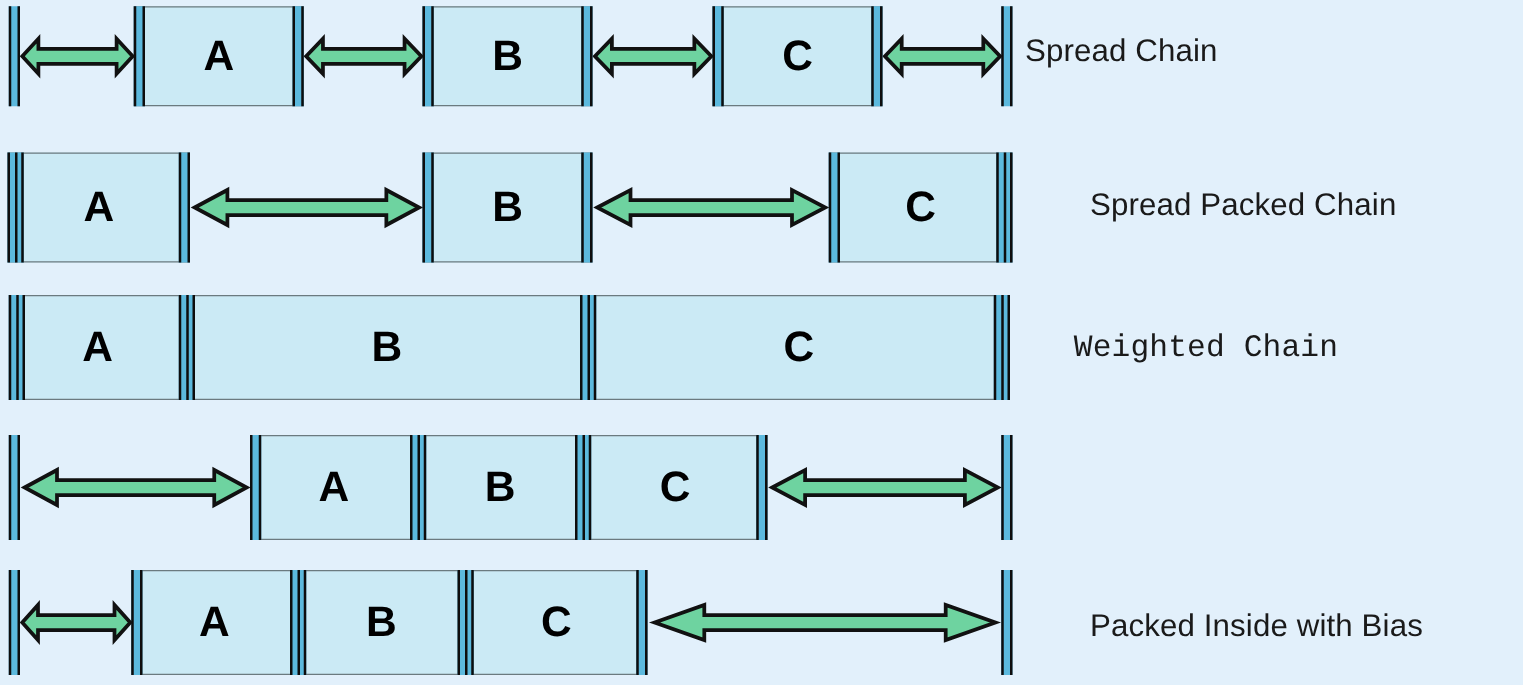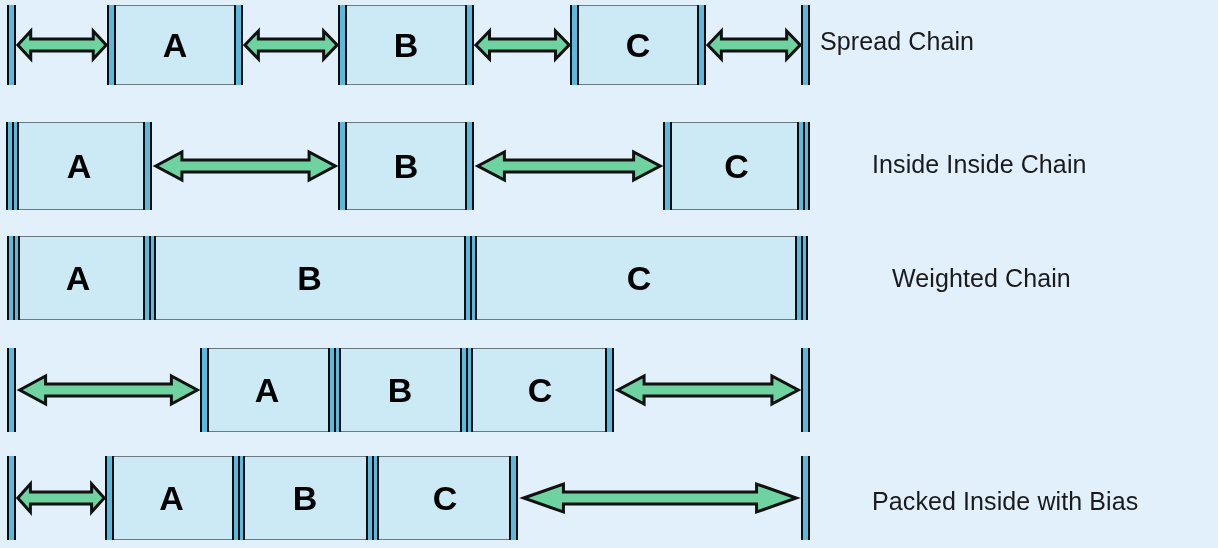--- a/index.html
+++ b/index.html
@@ -129,39 +129,39 @@
             <path d="M2,20 L16,6 L16,14 L84,14 L84,6 L98,20 L84,34 L84,26 L16,26 L16,34 Z" fill="#6ed3a0" stroke="#111111" stroke-width="3" stroke-linejoin="miter" vector-effect="non-scaling-stroke"></path>
           </svg>
         </div>
         <div class="arrow" style="left: 474px; width: 190px; height: 40px; top: 24px;">
           <svg viewBox="0 0 100 40" preserveAspectRatio="none">
             <path d="M2,20 L16,6 L16,14 L84,14 L84,6 L98,20 L84,34 L84,26 L16,26 L16,34 Z" fill="#6ed3a0" stroke="#111111" stroke-width="3" stroke-linejoin="miter" vector-effect="non-scaling-stroke"></path>
           </svg>
         </div>
       </div>
     </div>
-    <div class="row-label" style="left: 872px; top: 150px;">Inside Inside Chain</div>
+    <div class="row-label" style="left: 872px; top: 150px;">Spread Packed Chain</div>
     <div class="row" style="top: 236px; height: 84px;">
       <div class="diagram-area">
         <div class="chain-box" style="left: 7px; width: 142px; top: 0px; height: 84px;">
           <div class="chain-box-label">A</div>
         </div>
         <div class="chain-box" style="left: 149px; width: 321px; top: 0px; height: 84px;">
           <div class="chain-box-label">B</div>
         </div>
         <div class="chain-box" style="left: 470px; width: 338px; top: 0px; height: 84px;">
           <div class="chain-box-label">C</div>
         </div>
         <div class="guide dbl" style="left: 7px; width: 13px; top: 0px; height: 84px;"></div>
         <div class="guide dbl" style="left: 143px; width: 13px; top: 0px; height: 84px;"></div>
         <div class="guide dbl" style="left: 464px; width: 13px; top: 0px; height: 84px;"></div>
         <div class="guide dbl" style="left: 795px; width: 13px; top: 0px; height: 84px;"></div>
       </div>
     </div>
-    <div class="row-label" style="left: 892px; top: 264px;">Weighted Chain</div>
+    <div class="row-label" style="left: 859px; top: 264px; font-family: Liberation Mono, monospace;">Weighted Chain</div>
     <div class="row" style="top: 348px; height: 84px;">
       <div class="diagram-area">
         <div class="chain-box" style="left: 200px; width: 134px; top: 0px; height: 84px;">
           <div class="chain-box-label">A</div>
         </div>
         <div class="chain-box" style="left: 334px; width: 132px; top: 0px; height: 84px;">
           <div class="chain-box-label">B</div>
         </div>
         <div class="chain-box" style="left: 466px; width: 148px; top: 0px; height: 84px;">
           <div class="chain-box-label">C</div>

